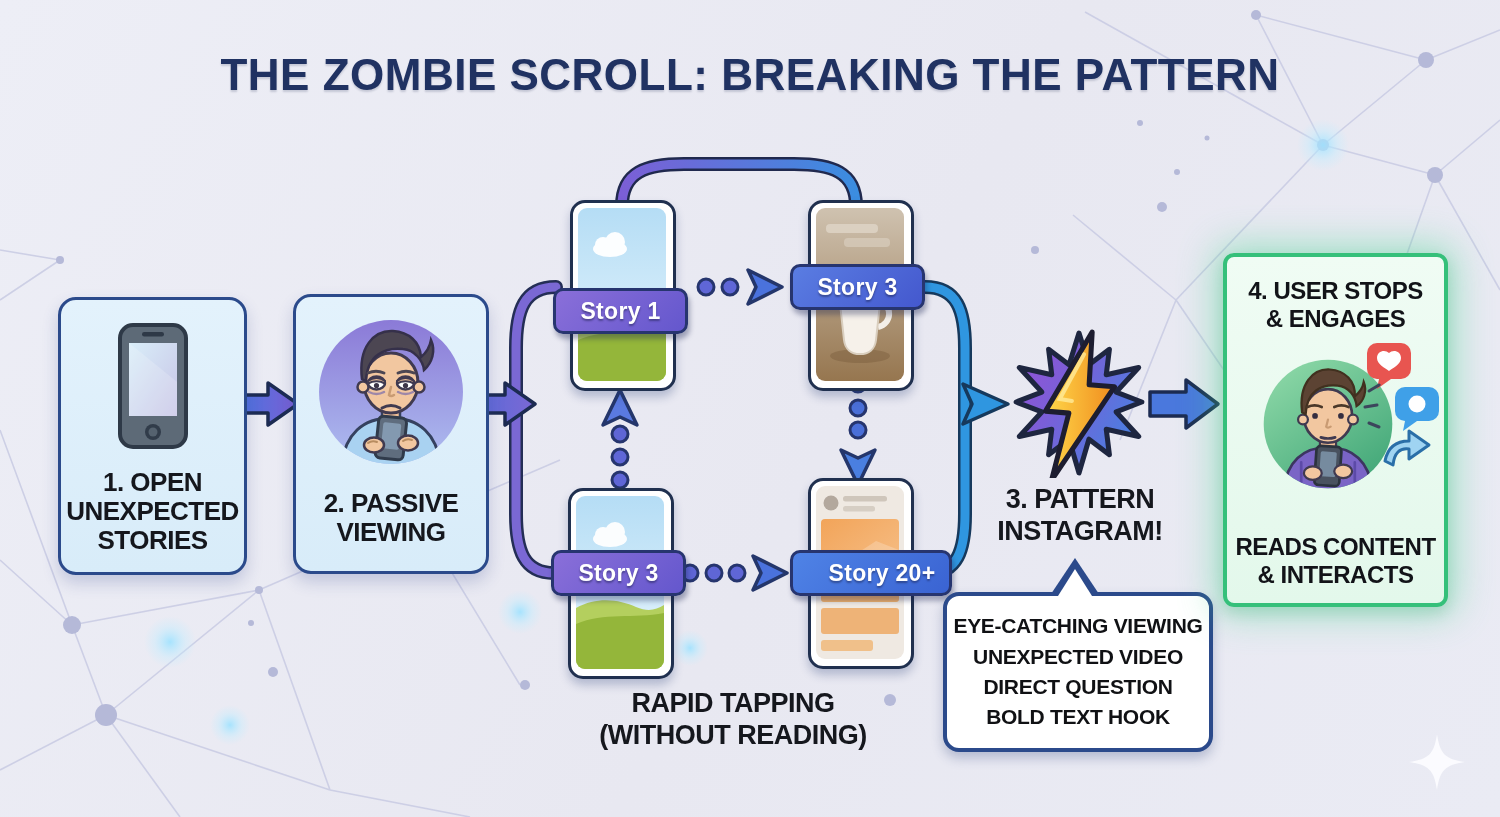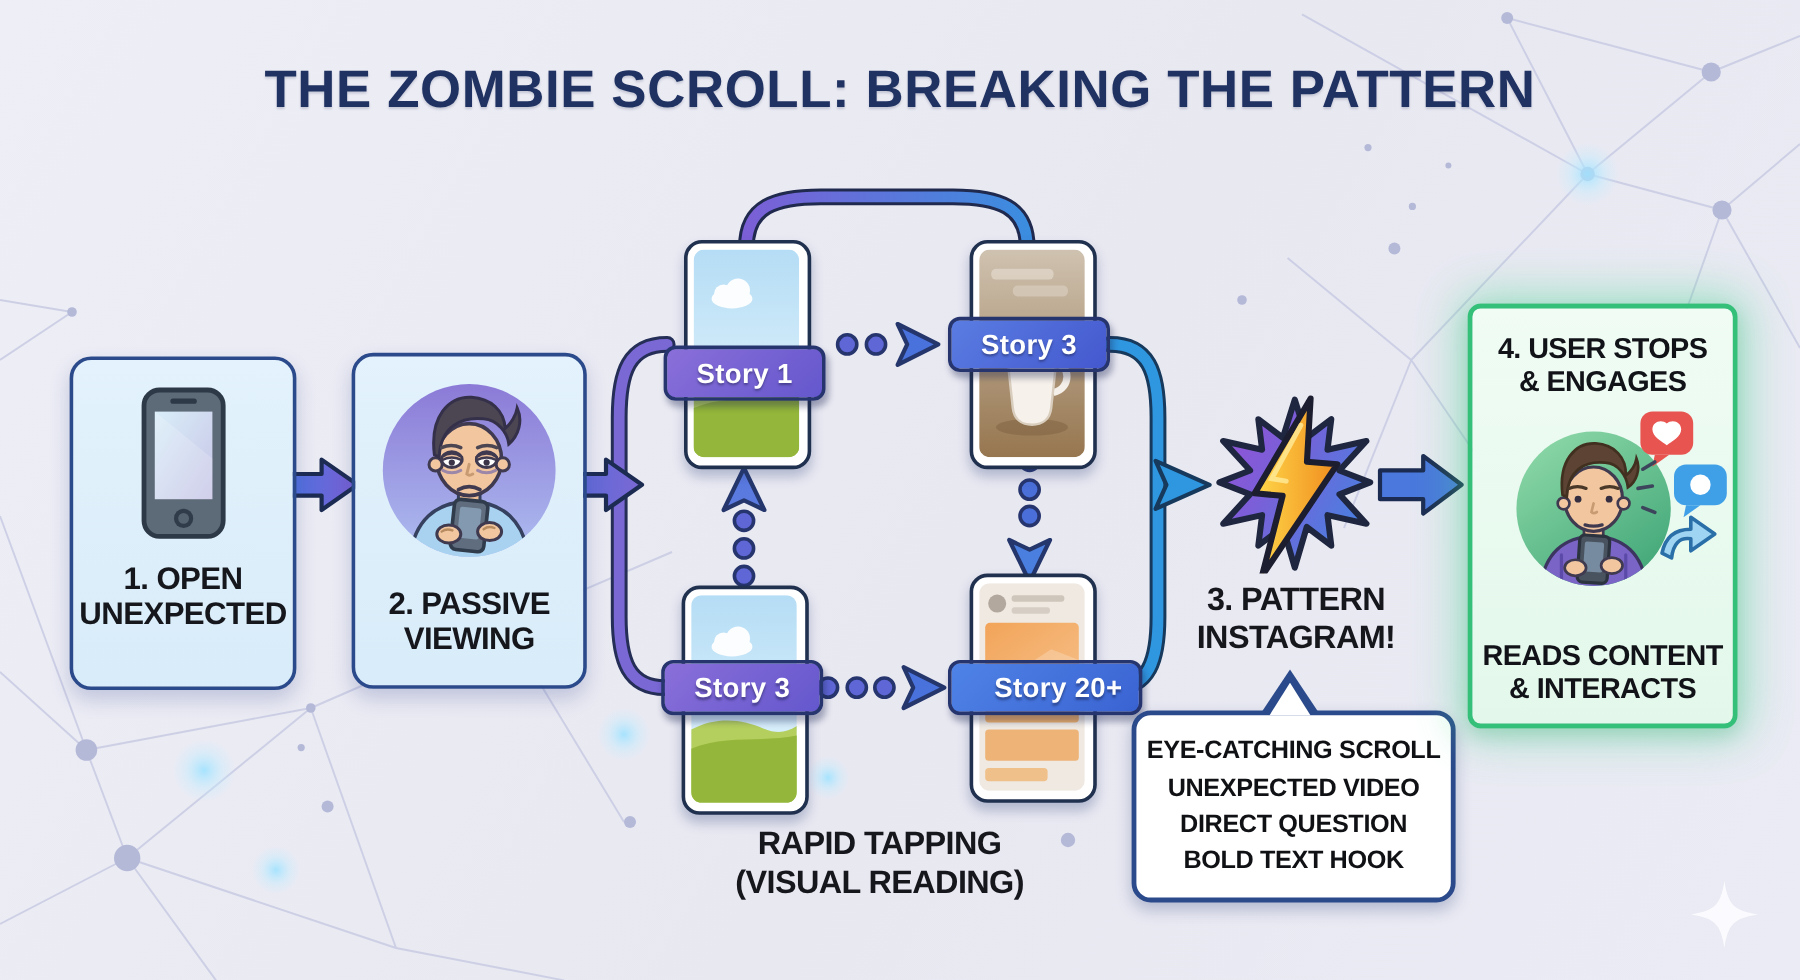--- a/index.html
+++ b/index.html
@@ -181,20 +181,21 @@
         </defs>
       <rect x="12" y="21" width="48" height="73" fill="url(#scr)"></rect>
       <path d="M12,21 L60,60 L60,94 L12,94 Z" fill="#ffffff" opacity=".18"></path>
       <rect x="25" y="10" width="22" height="4.5" rx="2.2" fill="#2e3947"></rect>
       <circle cx="36" cy="110" r="8" fill="#313c4a"></circle>
         <circle cx="36" cy="110" r="4.5" fill="#55626f"></circle>
     </svg>
     <div class="lbl" style="top:168px;">
       <div>1. OPEN</div>
       <div>UNEXPECTED</div>
+      <div>STORIES</div>
     </div>
   </div>
 
   <div class="stepbox" style="left:293px;top:294px;width:190px;height:274px;">
     <svg style="position:absolute;left:20px;top:20px;" width="150" height="150" viewBox="0 0 150 150">
       <defs>
         <linearGradient id="tbg" x1="0" y1="0" x2="0" y2="1">
           <stop offset="0%" stop-color="#8b7ad7"></stop>
             <stop offset="100%" stop-color="#aebdf0"></stop>
         </linearGradient>
@@ -337,21 +338,21 @@
     </div>
   <div class="pill purple" style="left:551px;top:550px;width:129px;">
     <span>Story 3</span>
     </div>
   <div class="pill blue2" style="left:790px;top:550px;width:134px;padding-left:22px;">
     <span>Story 20+</span>
     </div>
 
   <div class="blacklbl" style="left:583px;top:688px;width:300px;font-size:27px;">
     <div>RAPID TAPPING</div>
-    <div>(VISUAL READING)</div>
+    <div>(WITHOUT READING)</div>
   </div>
 
   <svg style="position:absolute;left:1003px;top:326px;" width="152" height="152" viewBox="0 0 150 150">
     <defs>
       <linearGradient id="starg" x1="0" y1="0" x2="1" y2=".6">
         <stop offset="0%" stop-color="#9a4fd6"></stop>
           <stop offset="45%" stop-color="#7a5fd8"></stop>
           <stop offset="100%" stop-color="#4a7fe0"></stop>
       </linearGradient>
       <linearGradient id="boltg" x1="0" y1="0" x2="1" y2="0">
@@ -363,21 +364,21 @@
     <path d="M88,6 L42,84 L65,86 L48,152 L110,60 L85,58 Z" fill="url(#boltg)" stroke="#1d1d30" stroke-width="5" stroke-linejoin="round"></path>
     <path d="M80,28 L56,72 L68,74" fill="none" stroke="#ffeb9a" stroke-width="4" opacity=".8" stroke-linecap="round"></path>
   </svg>
 
   <div class="blacklbl" style="left:980px;top:484px;width:200px;font-size:27px;">
     <div>3. PATTERN</div>
     <div>INSTAGRAM!</div>
   </div>
 
   <div class="bubble">
-    <div>EYE-CATCHING SCROLL</div>
+    <div>EYE-CATCHING VIEWING</div>
     <div>UNEXPECTED VIDEO</div>
     <div>DIRECT QUESTION</div>
     <div>BOLD TEXT HOOK</div>
   </div>
 
   <div class="greenbox">
     <div class="glbl" style="top:20px;">
       <div>4. USER STOPS</div>
       <div>&amp; ENGAGES</div>
     </div>

